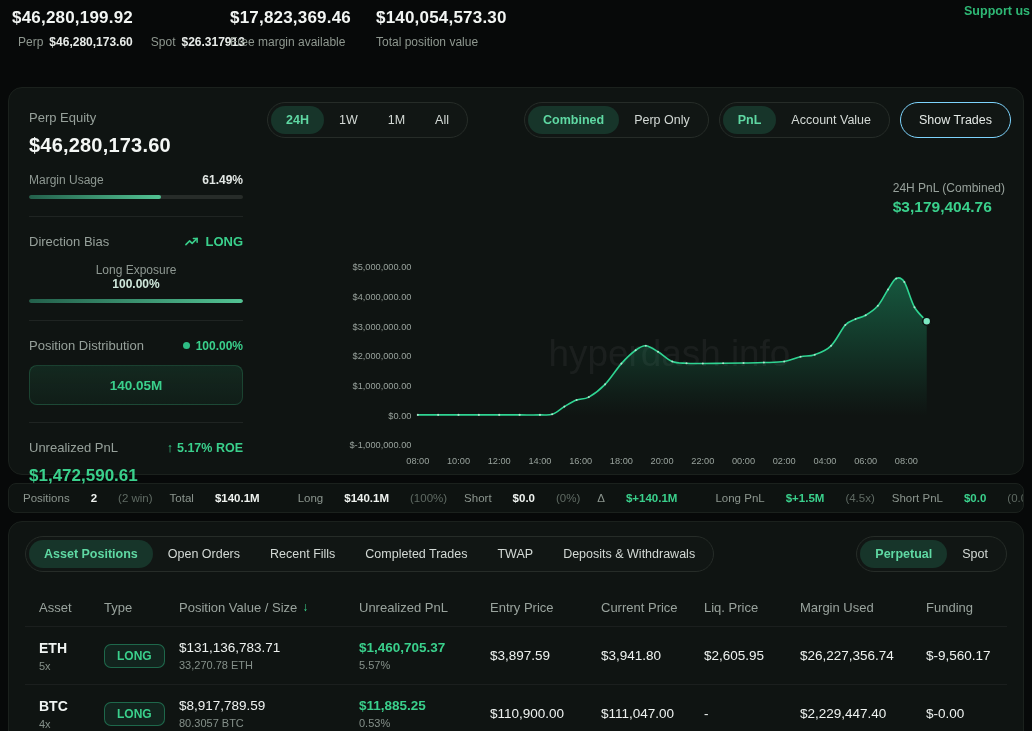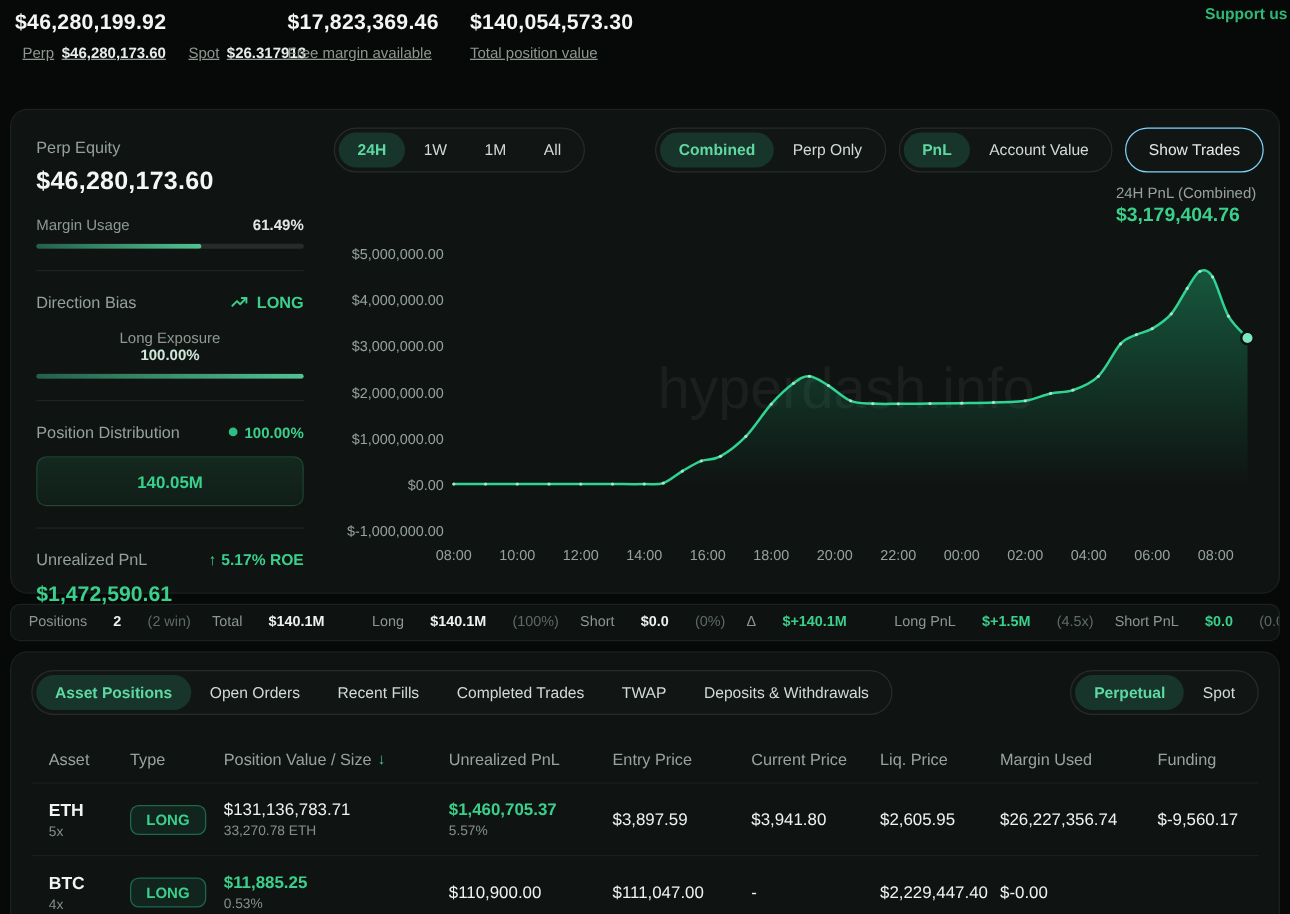--- a/index.html
+++ b/index.html
@@ -11,21 +11,21 @@
     font-size:13px;
   }
   .green  { color:#3ad08c; }
   .greendim { color:#2f9d6f; }
   .red    { color:#c25555; }
   .white  { color:#eef2ef; }
 
   
   .top-header { position:relative; display:flex; padding:8px 12px 6px 12px; height:56px; }
   .hdr-group .big { font-size:17px; font-weight:700; letter-spacing:.2px; color:#f2f5f3; }
-  .hdr-group .sub { margin-top:7px; font-size:12px; color:#8e978f; display:flex; align-items:flex-start; gap:6px;text-decoration:underline; }
+  .hdr-group .sub { margin-top:7px; font-size:12px; color:#8e978f; display:flex; align-items:flex-start; gap:6px; }
   .hdr-g1 { width:218px; }
   .hdr-g2 { width:146px; }
   .dot { width:7px; height:7px; border-radius:50%; display:inline-block; }
   .dot-green { background:#2ebd85; }
   .dot-blue  { background:#3f76d8; }
   .sub b { color:#e8ece9; font-weight:700; }
   .support-link { position:absolute; top:4px; right:2px; font-size:12.5px; font-weight:600; color:#2eb875; cursor:pointer; }
 
   
   .card { background:#0f1412; border:1px solid #1b211d; border-radius:14px; margin:0 8px; }
@@ -46,21 +46,21 @@
   .dist-box {
     margin-top:12px; height:40px; display:flex; align-items:center; justify-content:center;
     background:linear-gradient(180deg,rgba(46,160,110,.15),rgba(46,160,110,.07));
     border:1px solid rgba(62,190,130,.22); border-radius:8px;
     color:#3ad08c; font-weight:700; font-size:13.5px;
   }
   .roe { display:flex; align-items:center; gap:4px; color:#3ad08c; font-size:12.5px; font-weight:600; }
   .upnl-value { margin-top:11px; font-size:17px; font-weight:700; color:#3ad08c; }
 
   
-  .chart-section { flex:1; padding:14px 16px 4px 6px; display:flex; flex-direction:column; }
+  .chart-section { flex:1; padding:14px 16px 4px 6px; display:flex; flex-direction:column;gap:34px; }
   .controls-row { display:flex; justify-content:space-between; align-items:center; }
   .pill-group { display:flex; align-items:center; border:1px solid #262c28; border-radius:999px; padding:3px; background:rgba(255,255,255,.01); }
   .pill-btn { border:none; background:transparent; color:#d3d9d5; font-family:inherit; font-size:12.5px; padding:7px 15px; border-radius:999px; cursor:pointer; white-space:nowrap; }
   .pill-btn.active { background:#17352a; color:#5fd8a3; font-weight:600; }
   .solo-pill { border:1px solid #7dd3fc; border-radius:999px; background:rgba(255,255,255,.01); color:#e4e9e6; font-family:inherit; font-size:12.5px; padding:10px 18px; cursor:pointer; white-space:nowrap; }
   .right-controls { display:flex; align-items:center; gap:10px; }
   .pnl-block { align-self:flex-end; margin:9px 6px 0 0; }
   .pnl-label { font-size:12px; color:#97a19b; }
   .pnl-value { font-size:15.5px; font-weight:700; color:#3ad08c; margin-top:3px; }
   #chart-svg { display:block; margin-top:2px; }
@@ -374,20 +374,24 @@
       <span class="cell-main red">$-9,560.17</span>
     </div>
 
     <div class="trow tbody-row">
       <span>
         <div class="asset-name">BTC</div>
         <div class="cell-sub">4x</div>
       </span>
       <span><span class="long-badge">LONG</span></span>
       <span>
+        <div class="cell-main">$8,917,789.59</div>
+        <div class="cell-sub">80.3057 BTC</div>
+      </span>
+      <span>
         <div class="upnl-main">$11,885.25</div>
         <div class="cell-sub greendim">0.53%</div>
       </span>
       <span class="cell-main">$110,900.00</span>
       <span class="cell-main">$111,047.00</span>
       <span class="cell-main">-</span>
       <span class="cell-main">$2,229,447.40</span>
       <span class="cell-main green">$-0.00</span>
     </div>
   </div>

